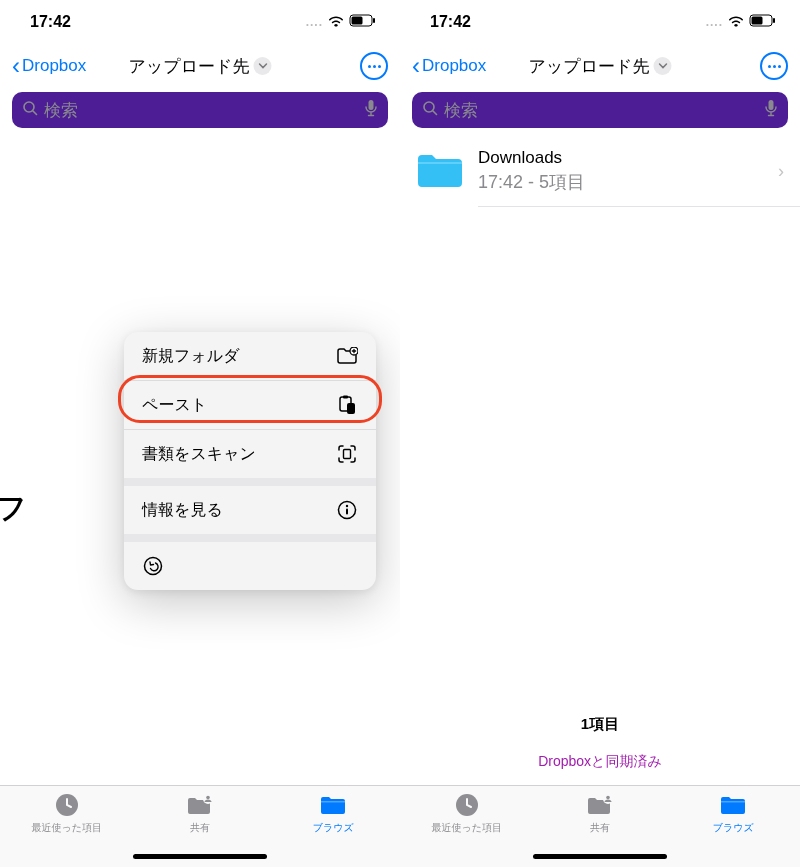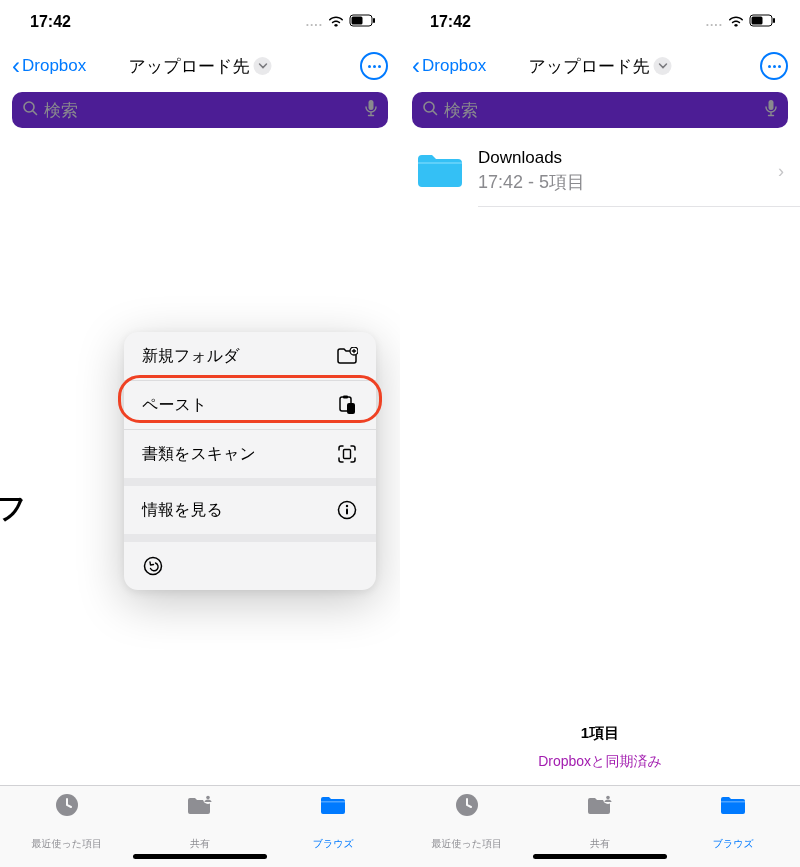--- a/index.html
+++ b/index.html
@@ -139,36 +139,36 @@
     font-size: 30px;
     font-weight: 600;
   }
   
   .sync-status {
     text-align: center;
     font-size: 14px;
     color: #000;
     padding-bottom: 14px;
   }
-  .sync-status .count { font-weight: 600; font-size: 15px; margin-bottom: 10px; }
+  .sync-status .count { font-weight: 600; font-size: 15px; margin-bottom: 19px; }
   .sync-status .synced { color: #a21caf; }
   
   .tab-bar {
     height: 82px;
     border-top: 0.5px solid #d1d1d4;
     background: #f9f9f9;
     display: flex;
     justify-content: space-around;
     padding-top: 6px;
   }
   .tab {
     display: flex;
     flex-direction: column;
     align-items: center;
-    gap: 19px;
+    gap: 3px;
     font-size: 10px;
     color: #8e8e93;
     width: 90px;
   }
   .tab.active { color: #007aff; }
   .tab-icon { width: 28px; height: 26px; display:flex; align-items:center; justify-content:center; }
   .home-indicator {
     position: absolute;
     bottom: 8px;
     left: 50%;

